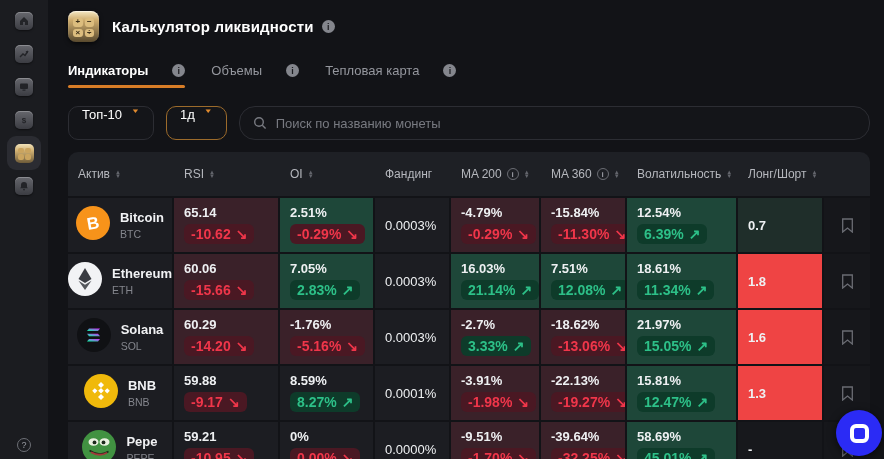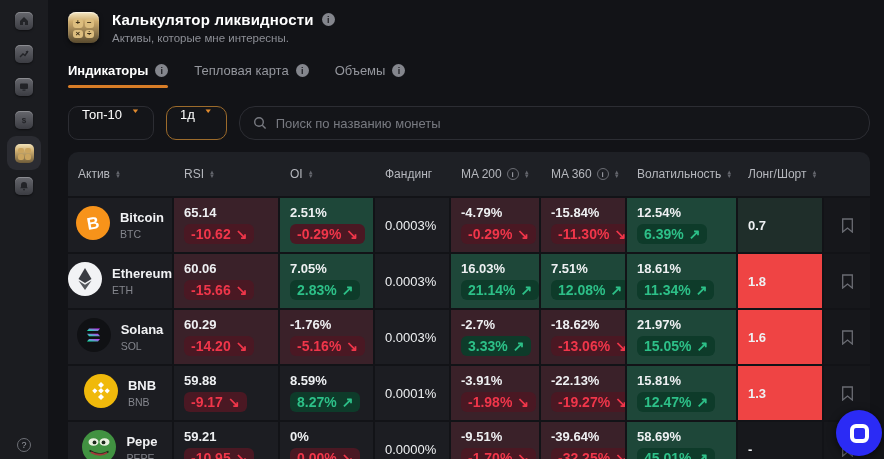--- a/index.html
+++ b/index.html
@@ -42,21 +42,21 @@
   .title-row{display:flex;align-items:center;gap:8px;}
   .page-title{font-size:15px;font-weight:700;color:#fff;letter-spacing:.2px;}
   .subtitle{margin-top:4px;font-size:11.5px;color:#8d8f96;}
   .info{width:13px;height:13px;border-radius:50%;background:#84868d;color:#1b1c20;
     font-size:9px;font-weight:700;display:inline-flex;align-items:center;justify-content:center;
     flex:0 0 auto;cursor:pointer;}
   .info::before{content:"i"}
   .info.outline{background:transparent;border:1px solid #6a6c73;color:#9a9ca3;width:12px;height:12px;font-size:8px;}
   
   .tabs{position:absolute;left:68px;top:63px;display:flex;gap:26px;}
-  .tab{display:flex;align-items:center;gap:7px;padding-bottom:10px;font-size:13px;color:#95979e;
+  .tab{display:flex;align-items:center;gap:24px;padding-bottom:10px;font-size:13px;color:#95979e;
     cursor:pointer;position:relative;}
   .tab.active{color:#fff;font-weight:700;}
   .tab.active::after{content:"";position:absolute;left:0;right:0;bottom:0;height:3px;
     background:var(--accent);border-radius:2px;}
   
   .filters{position:absolute;left:68px;top:106px;width:802px;display:flex;gap:12px;}
   .sel{display:flex;align-items:flex-start;gap:9px;height:34px;padding:0 13px;border-radius:10px;
     border:1px solid #2c2d33;background:#141519;font-size:13px;color:#fff;cursor:pointer;white-space:nowrap;}
   .sel.period{border-color:#9c6b2b;}
   .chev{color:#e08a2e;font-size:9px;line-height:1;}
@@ -148,35 +148,34 @@
       <span class="calc-key k-plus"></span>
       <span class="calc-key k-minus"></span>
       <span class="calc-key k-times"></span>
       <span class="calc-key k-div"></span>
     </div>
     <div>
       <div class="title-row">
         <h1 class="page-title">Калькулятор ликвидности</h1>
         <span class="info"></span>
       </div>
-      <div class="subtitle">Активы, которые мне интересны.</div>
     </div>
   </header>
 
   <div class="tabs">
     <div class="tab active">
       <span>Индикаторы</span>
       <span class="info"></span>
     </div>
     <div class="tab">
+      <span>Объемы</span>
+      <span class="info"></span>
+    </div>
+    <div class="tab">
       <span>Тепловая карта</span>
-      <span class="info"></span>
-    </div>
-    <div class="tab">
-      <span>Объемы</span>
       <span class="info"></span>
     </div>
   </div>
 
   <div class="filters">
     <div class="sel">
       <span>Топ-10</span>
       <span class="chev"></span>
     </div>
     <div class="sel period">

